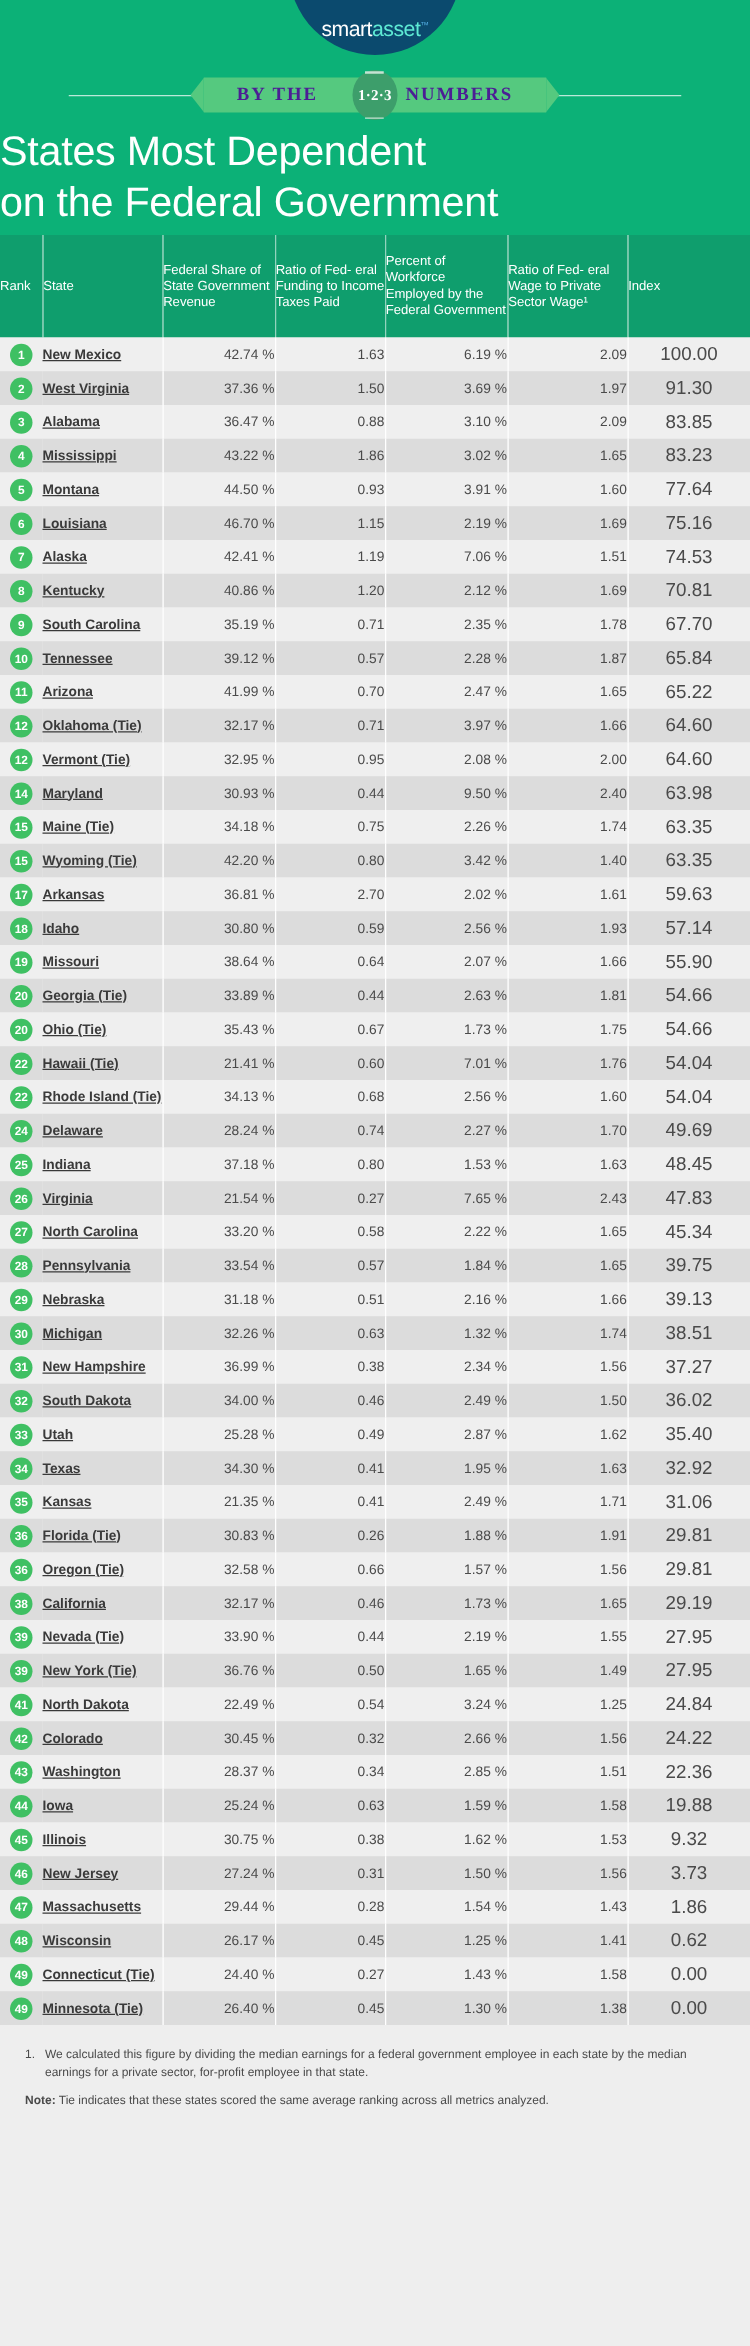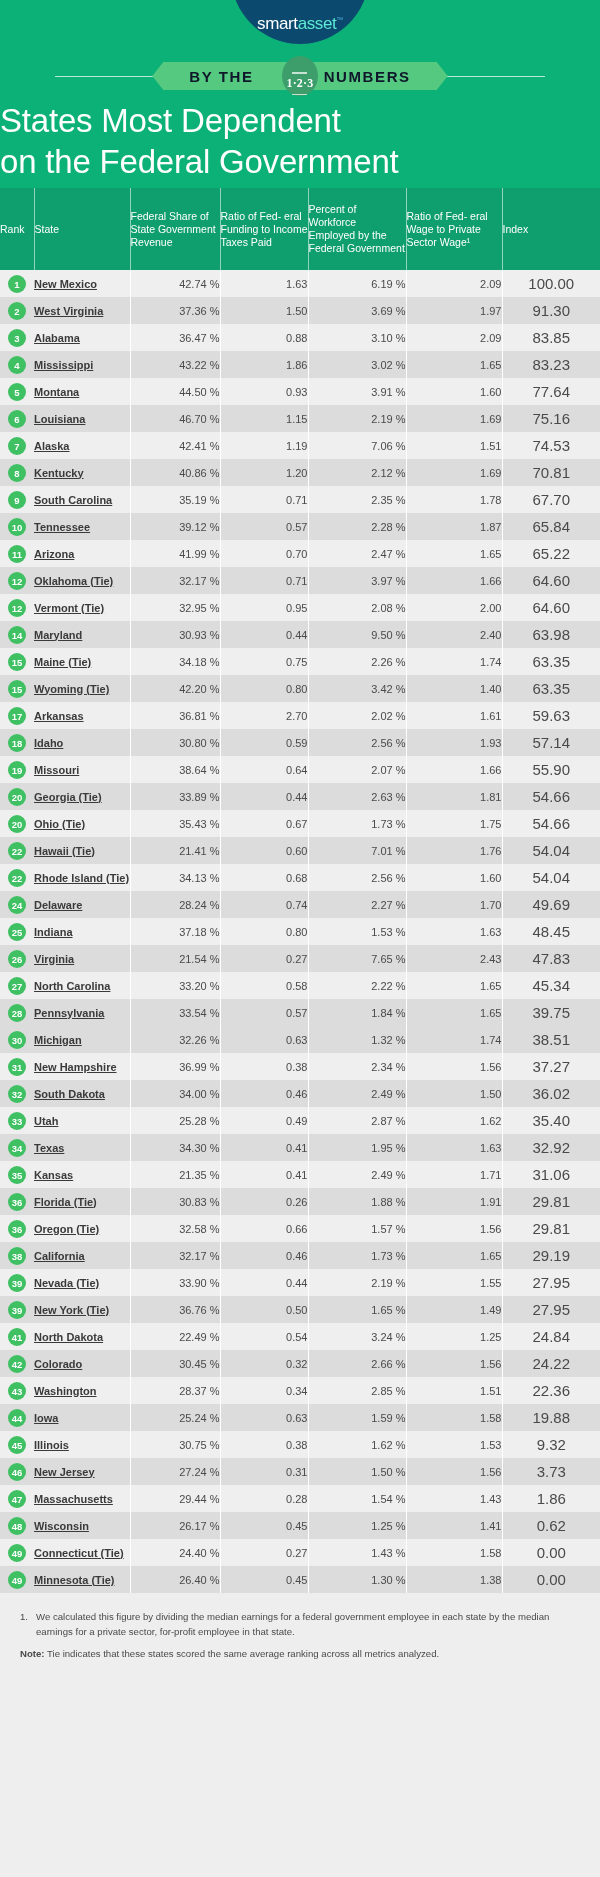--- a/index.html
+++ b/index.html
@@ -79,40 +79,40 @@
     content: "";
     position: absolute;
     top: 0;
     width: 11px;
     height: 28px;
     background: #55c97f;
   }
   .ribbon::before { left: -11px; clip-path: polygon(100% 0, 100% 100%, 0 50%); }
   .ribbon::after  { right: -11px; clip-path: polygon(0 0, 0 100%, 100% 50%); }
   .ribbon-label {
-    color: #0f172a;
-    font-family: Liberation Sans, sans-serif;
+    color: #4c1d95;
+    font-family: Liberation Serif, serif;
     font-weight: bold;
     font-size: 15px;
     letter-spacing: 1.6px;
   }
   .ribbon-label.left-lbl { margin-right: 38px; }
   .ribbon-label.right-lbl { margin-left: 32px; }
   .num-badge {
     position: absolute;
     left: 50%;
     top: 50%;
     transform: translate(-50%, -50%);
     width: 36px;
     height: 40px;
     border-radius: 50%;
     background: #3d9e6b;
     display: flex;
     align-items: center;
-    justify-content: flex-end;
+    justify-content: space-between;
     flex-direction: column;
   }
   .num-badge .dash {
     width: 15px; height: 1.5px; background: rgba(255,255,255,0.7);
     margin: 1px 0;
   }
   .num-badge .digits {
     color: #ffffff;
     font-family: "Liberation Serif", serif;
     font-weight: bold;
@@ -526,20 +526,29 @@
         </tr>
         <tr class="even">
           <td class="rank-cell"><span class="rank-badge">28</span></td>
           <td class="state-cell">Pennsylvania</td>
           <td class="num-cell">33.54 %</td>
           <td class="num-cell">0.57</td>
           <td class="num-cell">1.84 %</td>
           <td class="num-cell">1.65</td>
           <td class="index-cell">39.75</td>
         </tr>
+        <tr class="odd">
+          <td class="rank-cell"><span class="rank-badge">29</span></td>
+          <td class="state-cell">Nebraska</td>
+          <td class="num-cell">31.18 %</td>
+          <td class="num-cell">0.51</td>
+          <td class="num-cell">2.16 %</td>
+          <td class="num-cell">1.66</td>
+          <td class="index-cell">39.13</td>
+        </tr>
         <tr class="even">
           <td class="rank-cell"><span class="rank-badge">30</span></td>
           <td class="state-cell">Michigan</td>
           <td class="num-cell">32.26 %</td>
           <td class="num-cell">0.63</td>
           <td class="num-cell">1.32 %</td>
           <td class="num-cell">1.74</td>
           <td class="index-cell">38.51</td>
         </tr>
         <tr class="odd">

